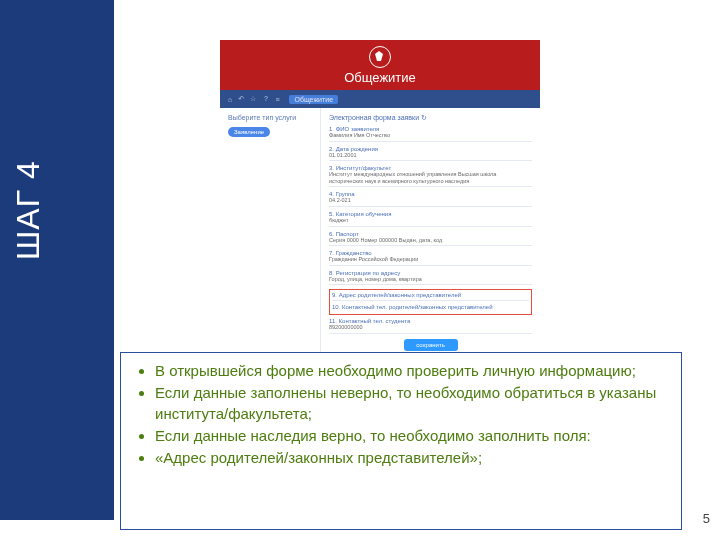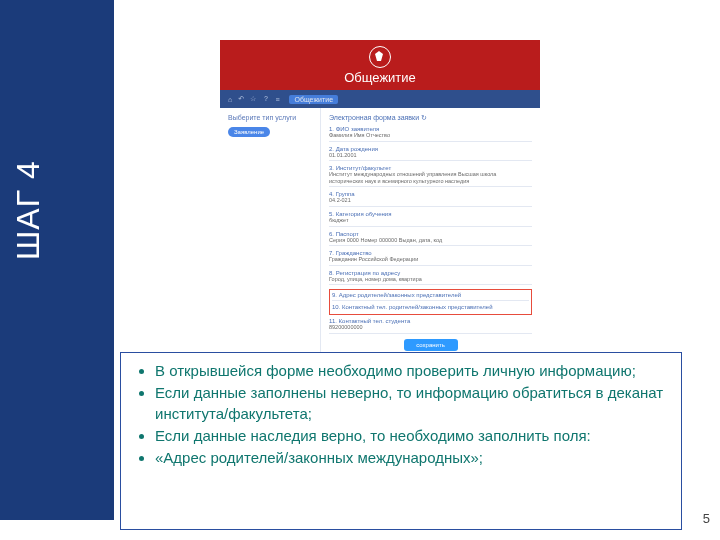--- a/index.html
+++ b/index.html
@@ -153,21 +153,21 @@
     border: 1.5px solid #2a4ea0;
     padding: 8px 14px 8px 14px;
     background: #fff;
   }
   .textbox ul {
     list-style: disc;
     padding-left: 20px;
   }
   .textbox li {
     font-size: 15px;
-    color: #0f766e;
+    color: #4d7c0f;
     line-height: 1.35;
     margin-bottom: 2px;
   }
   .textbox li.noindent {
     list-style-position: outside;
   }
   .page-num {
     position: absolute;
     right: 10px;
     bottom: 14px;
@@ -254,19 +254,19 @@
       </div>
 
       <div class="save-btn">сохранить</div>
     </div>
   </div>
 </div>
 
 <div class="textbox">
   <ul>
     <li>В открывшейся форме необходимо проверить личную информацию;</li>
-    <li>Если данные заполнены неверно, то информацию обратиться в деканат института/факультета;</li>
+    <li>Если данные заполнены неверно, то необходимо обратиться в указаны института/факультета;</li>
     <li>Если данные наследия верно, то необходимо заполнить поля:</li>
-    <li class="noindent">«Адрес родителей/законных международных»;</li>
+    <li class="noindent">«Адрес родителей/законных представителей»;</li>
   </ul>
 </div>
 
 <div class="page-num">5</div>
 
 </body></html>

